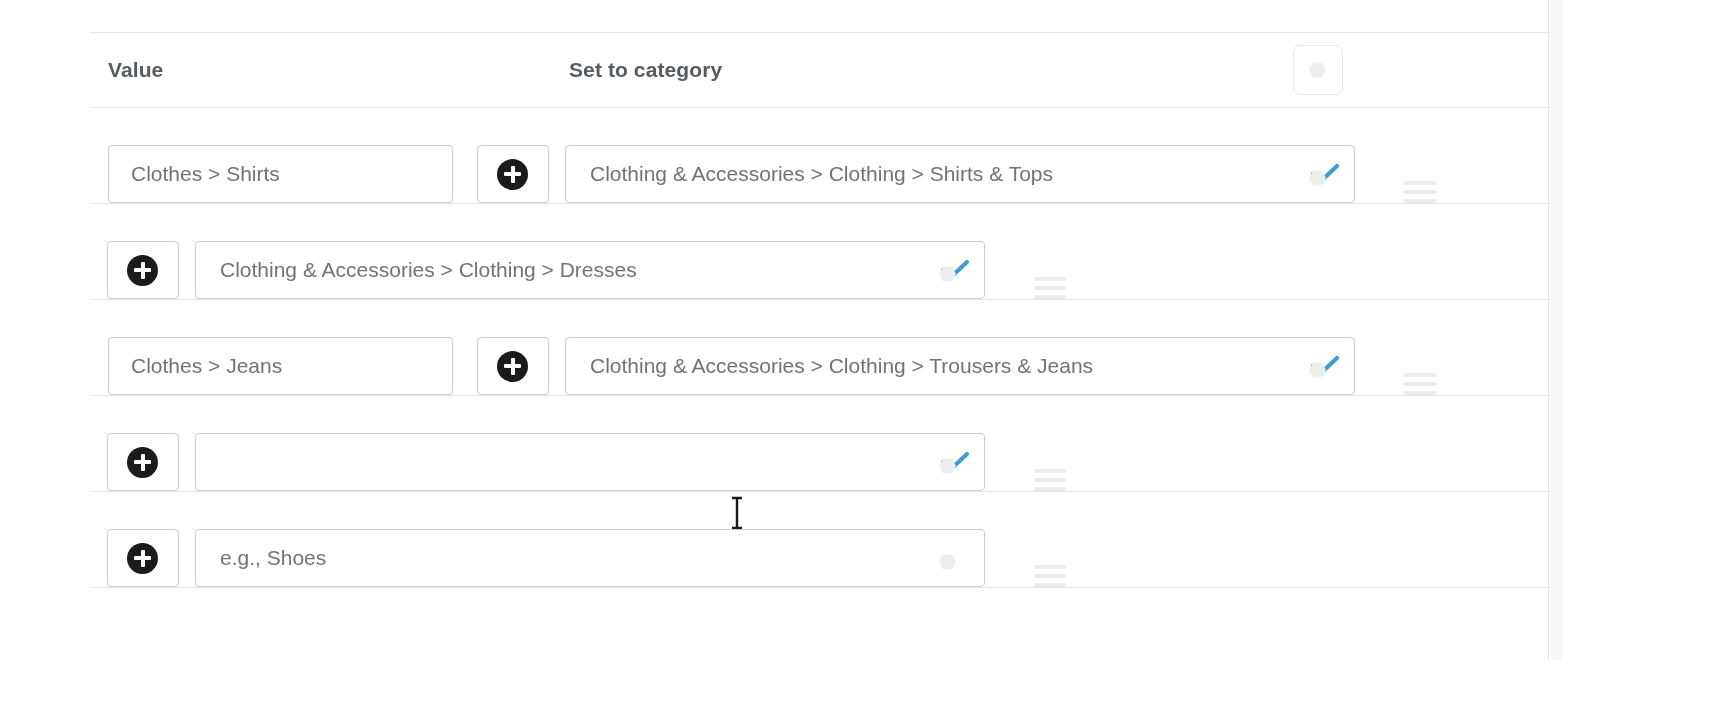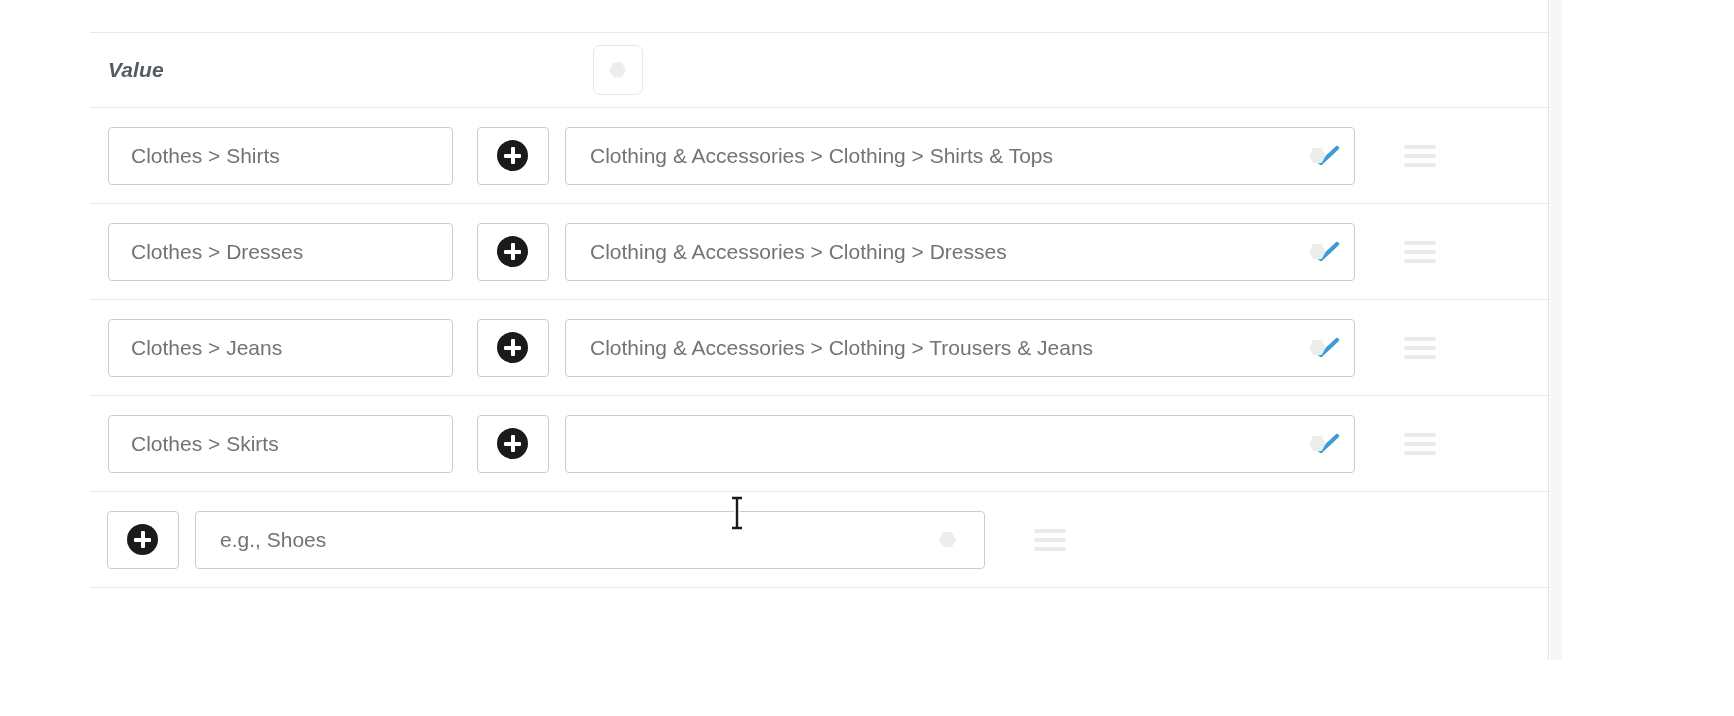--- a/index.html
+++ b/index.html
@@ -51,27 +51,27 @@
     letter-spacing: 0.1px;
   }
 
   
   .col-value   { width: 370px; flex: 0 0 370px; padding-left: 18px; box-sizing: border-box; }
   .col-plus    { width: 105px; flex: 0 0 105px; display: flex; justify-content: center; align-items: center; }
   .col-cat     { width: 700px; flex: 0 0 700px; padding-left: 0px; box-sizing: border-box; }
   .col-radio   { width: 105px; flex: 0 0 105px; display: flex; justify-content: center; align-items: center; }
   .col-handle  { width: 100px; flex: 0 0 100px; display: flex; justify-content: center; align-items: center; }
 
-  .thead .col-value { padding-left: 18px; font-style: italic; }
+  .thead .col-value { padding-left: 18px; }
   .thead .col-cat   { padding-left: 4px; }
 
   
   .trow {
     display: flex;
-    align-items: center;
+    align-items: flex-end;
     height: 96px;
     border-bottom: 1px solid #e8e8e8;
     box-sizing: border-box;
   }
 
   
   .field {
     box-sizing: border-box;
     height: 58px;
     border: 1px solid #c9cdd0;
@@ -211,20 +211,23 @@
 
 <div class="panel">
 
   <div class="table">
 
     <div class="thead">
       <div class="col-value">
         <span class="th">Value</span>
       </div>
       <div class="col-plus"></div>
+      <div class="col-cat">
+        <span class="th">Set to category</span>
+      </div>
       <div class="col-radio">
         <div class="dot-btn">
           <span class="dot-glyph"></span>
         </div>
       </div>
       <div class="col-handle"></div>
     </div>
 
     <div class="trow">
       <div class="col-value">
@@ -255,25 +258,20 @@
       <div class="col-handle">
         <span class="handle">
             <i></i>
             <i></i>
             <i></i>
           </span>
       </div>
     </div>
 
     <div class="trow">
-      <div class="col-value">
-        <div class="field field-value">
-          <span class="field-text">Clothes &gt; Dresses</span>
-        </div>
-      </div>
       <div class="col-plus">
         <div class="plus-btn">
           <span class="plus-icon"></span>
         </div>
       </div>
       <div class="col-cat">
         <div class="field field-cat">
           <span class="field-text">Clothing &amp; Accessories &gt; Clothing &gt; Dresses</span>
           <span class="check">
             <svg width="30" height="24" viewBox="0 0 30 24">
@@ -325,25 +323,20 @@
       <div class="col-handle">
         <span class="handle">
             <i></i>
             <i></i>
             <i></i>
           </span>
       </div>
     </div>
 
     <div class="trow">
-      <div class="col-value">
-        <div class="field field-value">
-          <span class="field-text">Clothes &gt; Skirts</span>
-        </div>
-      </div>
       <div class="col-plus">
         <div class="plus-btn">
           <span class="plus-icon"></span>
         </div>
       </div>
       <div class="col-cat">
         <div class="field field-cat">
           <span class="check">
             <svg width="30" height="24" viewBox="0 0 30 24">
                 <path d="M3 12 L11 19 L27 4" stroke="#3e9bd3" stroke-width="4.2" fill="none" stroke-linecap="round" stroke-linejoin="round"></path>

